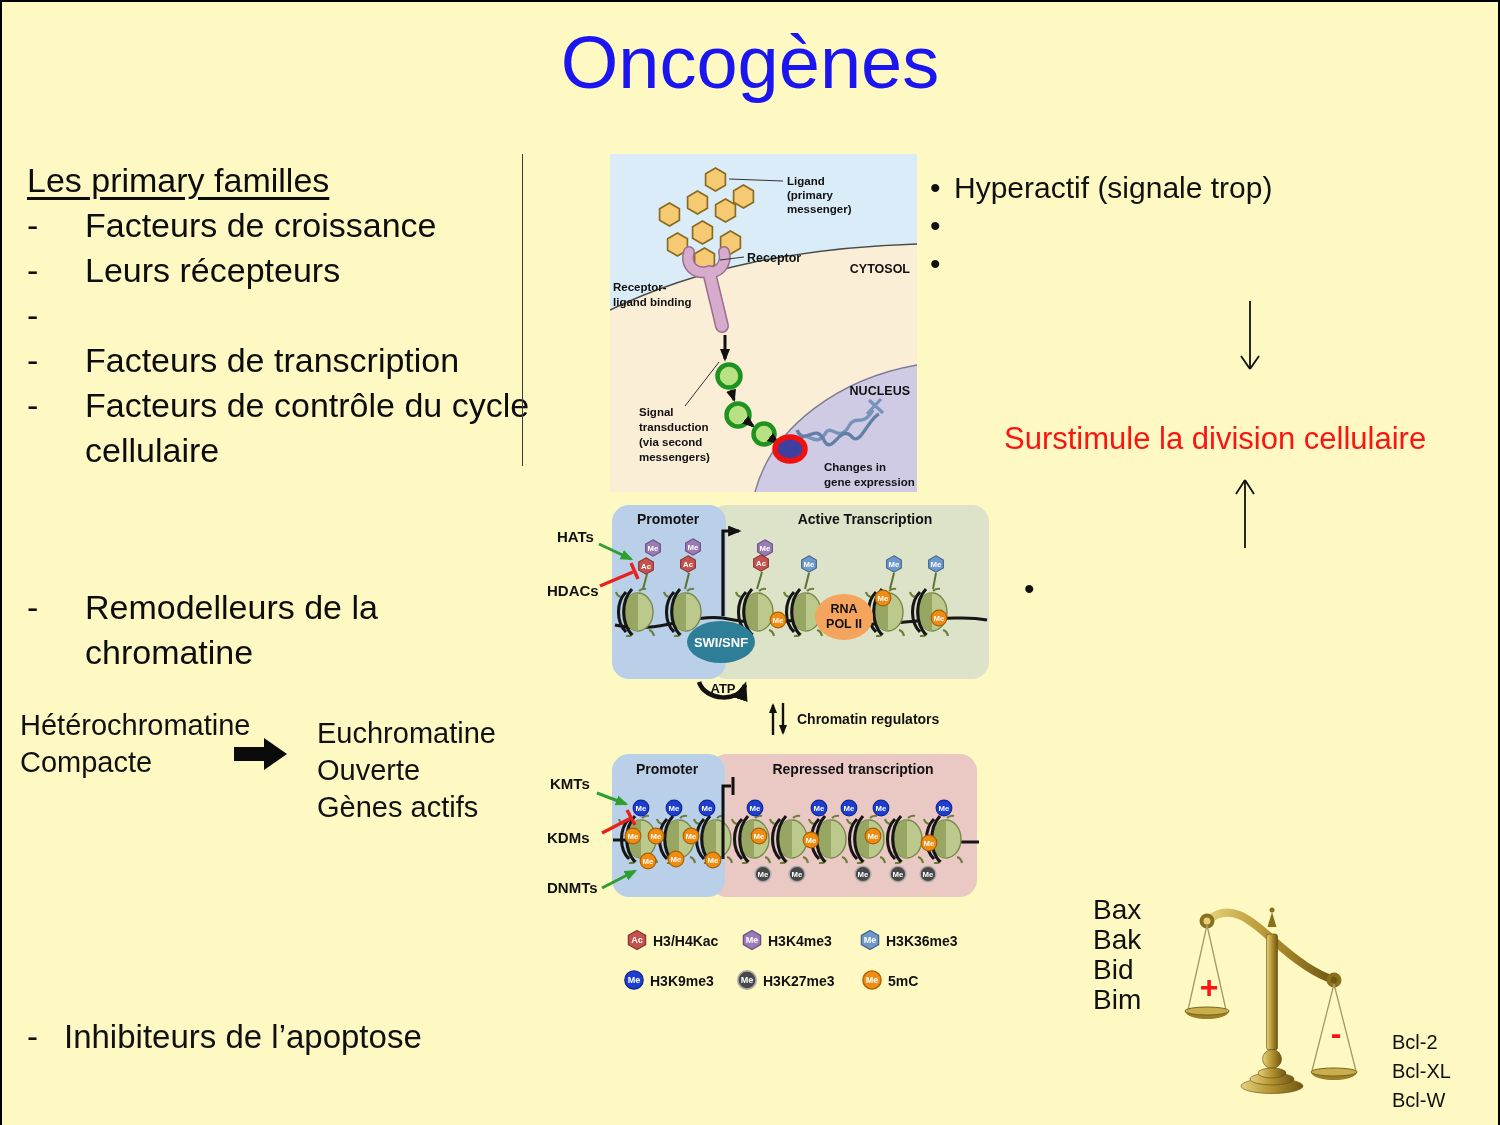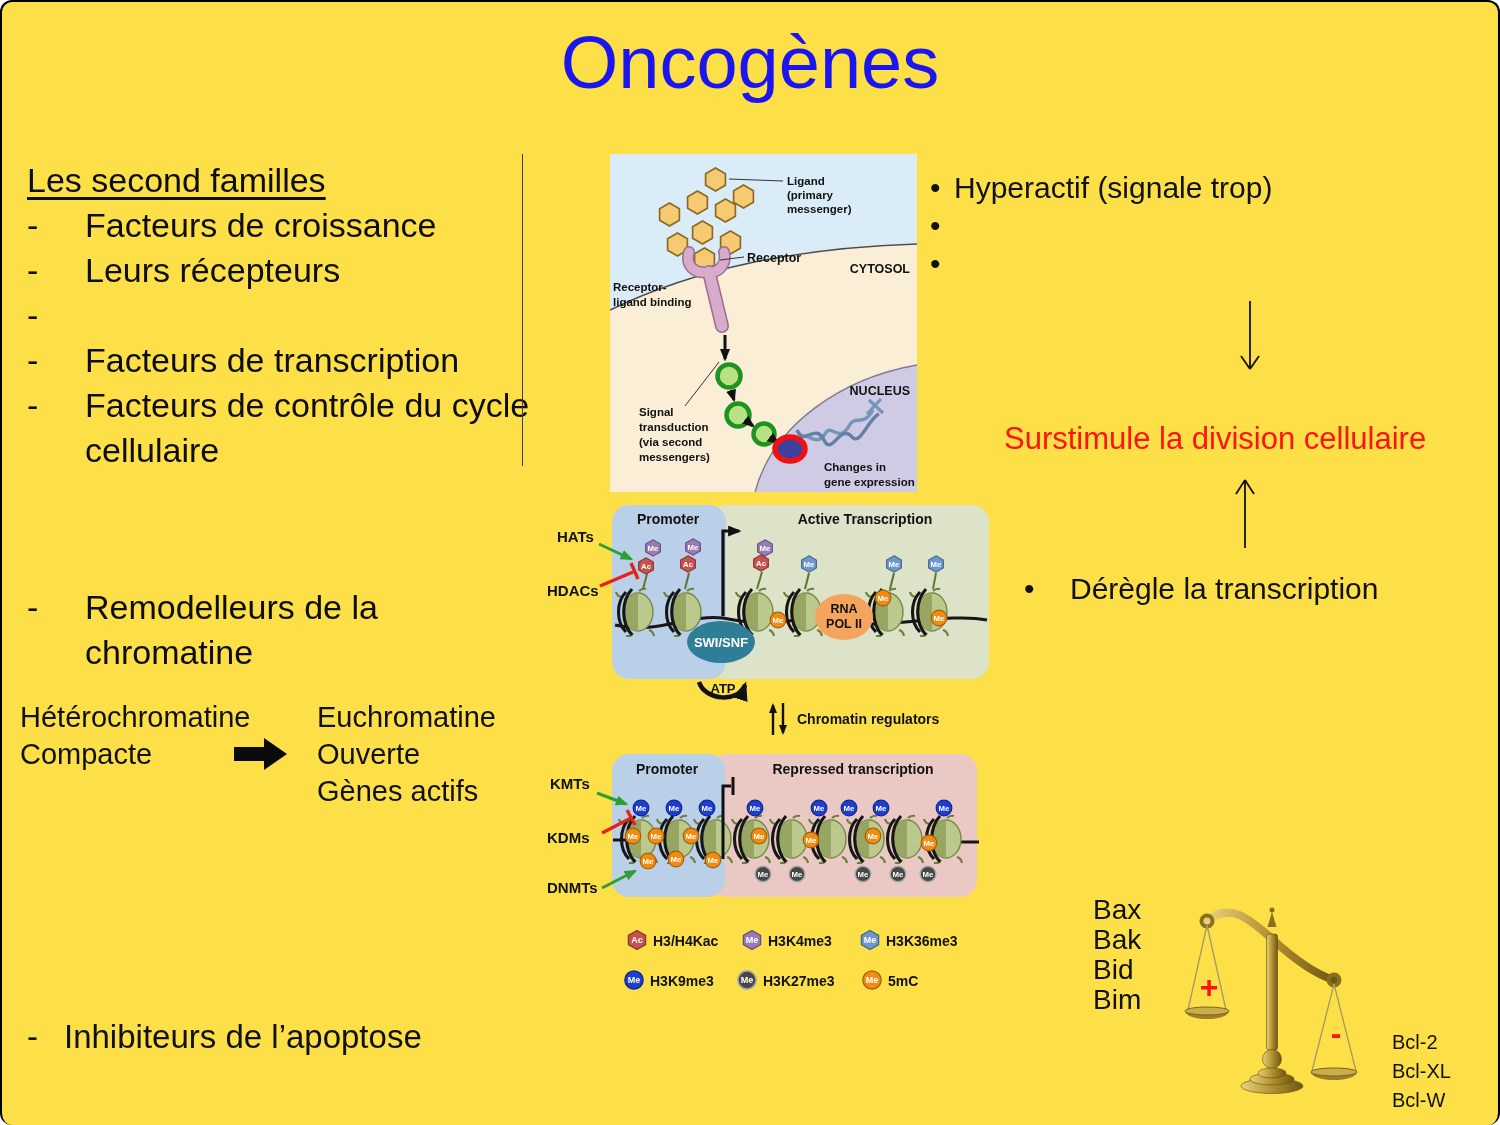--- a/index.html
+++ b/index.html
@@ -1,32 +1,32 @@
 <!DOCTYPE html>
 <html style="--color-title: #1b15ef; --color-emphasis: #fb1414;"><head>
 <meta charset="utf-8">
 <style>
   html,body{margin:0;padding:0;background:#fff;}
-  .slide{position:relative;width:1500px;height:1125px;background:#fde047;
+  .slide{position:relative;width:1500px;height:1125px;background:#fef9c3;
          font-family:"Liberation Sans",sans-serif;color:#111;overflow:hidden;
-         border-top:2px solid #000;border-left:2px solid #000;border-right:2px solid #000;box-sizing:border-box;border-radius:12px;}
+         border-top:2px solid #000;border-left:2px solid #000;border-right:2px solid #000;box-sizing:border-box;}
   .abs{position:absolute;}
   .page-title{top:18px;left:0;width:100%;text-align:center;font-size:74px;font-weight:normal;
               color:var(--color-title,#1b15ef);letter-spacing:0;}
   .txt34{font-size:34px;line-height:45px;color:#0d0d0d;}
   .heading{text-decoration:underline;text-underline-offset:5px;}
   .li{display:flex;}
   .li .dash{flex:0 0 58px;}
   .li .dash.narrow{flex:0 0 37px;}
   .families{top:156px;left:25px;width:520px;}
   .remodelers{top:583px;left:25px;width:400px;}
   .remodelers .wrap{width:345px;}
   .compare{top:697px;left:18px;font-size:29px;line-height:37px;}
-  .compare .col{position:absolute;top:0;white-space:nowrap;}
-  .compare .col.right{left:297px;}
+  .compare .col{position:absolute;top:8px;white-space:nowrap;}
+  .compare .col.right{left:297px;margin-top:8px;}
   .fat-arrow{position:absolute;left:214px;top:38px;}
   .apoptosis{top:1014px;left:25px;font-size:33px;line-height:42px;}
   .rbullets{top:167px;left:928px;width:575px;font-size:30px;line-height:38px;}
   .brow{display:flex;}
   .brow .bdot{flex:0 0 24px;}
   .deregle{top:568px;left:1022px;font-size:30px;line-height:38px;display:flex;}
   .deregle .bdot{flex:0 0 46px;}
   .redline{top:411px;left:1002px;font-size:31px;white-space:nowrap;color:var(--color-emphasis,#ff1414);margin-top:8px;}
   .vline{left:520px;top:152px;width:1px;height:312px;background:#3c3c3c;}
   .pro-labels{top:893px;left:1091px;font-size:28px;line-height:30px;}
@@ -41,21 +41,21 @@
   .plusminus{font-size:32px;font-weight:bold;fill:var(--color-emphasis,#ff1414);text-anchor:middle;}
 </style>
 </head>
 <body>
 
 <div class="slide">
 
   <div class="abs page-title">Oncogènes</div>
 
   <div class="abs families txt34">
-    <div class="heading">Les second familles</div>
+    <div class="heading">Les primary familles</div>
     <div class="li">
         <span class="dash">-</span>
         <span>Facteurs de croissance</span>
       </div>
     <div class="li">
         <span class="dash">-</span>
         <span>Leurs récepteurs</span>
       </div>
     <div class="li">
         <span class="dash">-</span>
@@ -127,21 +127,20 @@
   <svg class="abs" style="left:1224px;top:473px" width="38" height="78" viewBox="0 0 38 78">
     <g stroke="#111" stroke-width="1.8" fill="none">
       <line x1="19" y1="73" x2="19" y2="6"></line>
       <line x1="10" y1="19" x2="19" y2="5"></line>
       <line x1="28" y1="19" x2="19" y2="5"></line>
     </g>
   </svg>
 
   <div class="abs deregle">
     <span class="bdot">•</span>
-    <span>Dérègle la transcription</span>
   </div>
 
   <svg class="abs" style="left:545px;top:150px" width="445" height="860" viewBox="0 0 445 860">
     <defs>
       <marker id="mA" markerWidth="4.6" markerHeight="4" refX="3.4" refY="1.7" orient="auto" markerUnits="strokeWidth">
         <path d="M0,0 L4.2,1.7 L0,3.4 Z" fill="#111"></path>
       </marker>
       <marker id="mG" markerWidth="4.6" markerHeight="4" refX="3.4" refY="1.7" orient="auto" markerUnits="strokeWidth">
         <path d="M0,0 L4.2,1.7 L0,3.4 Z" fill="#2f9e33"></path>
       </marker>

